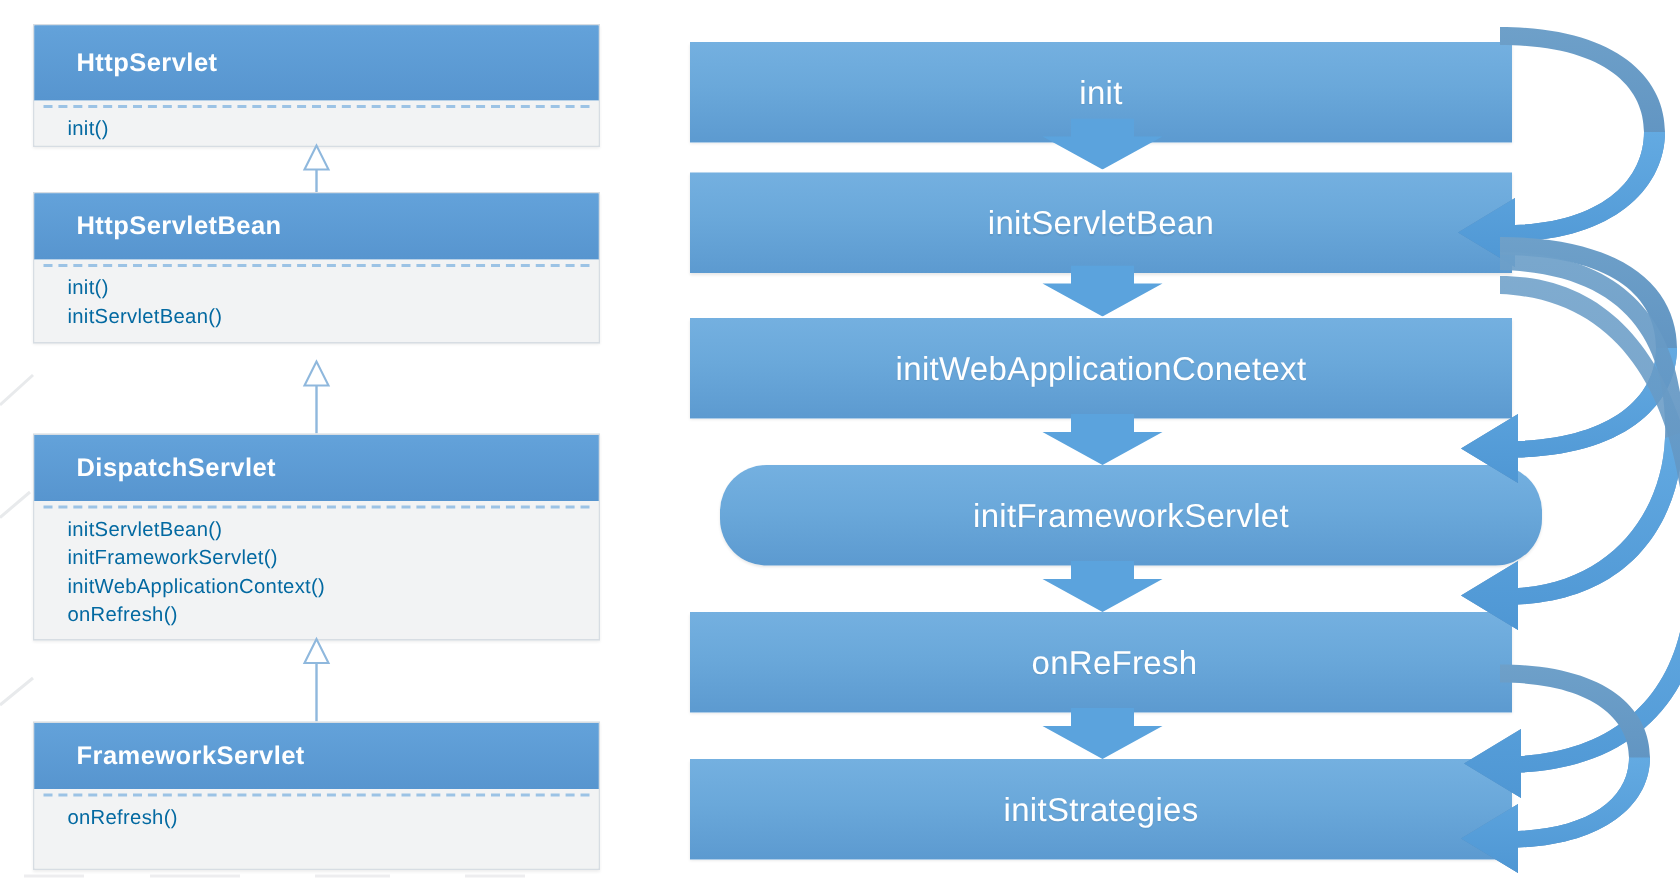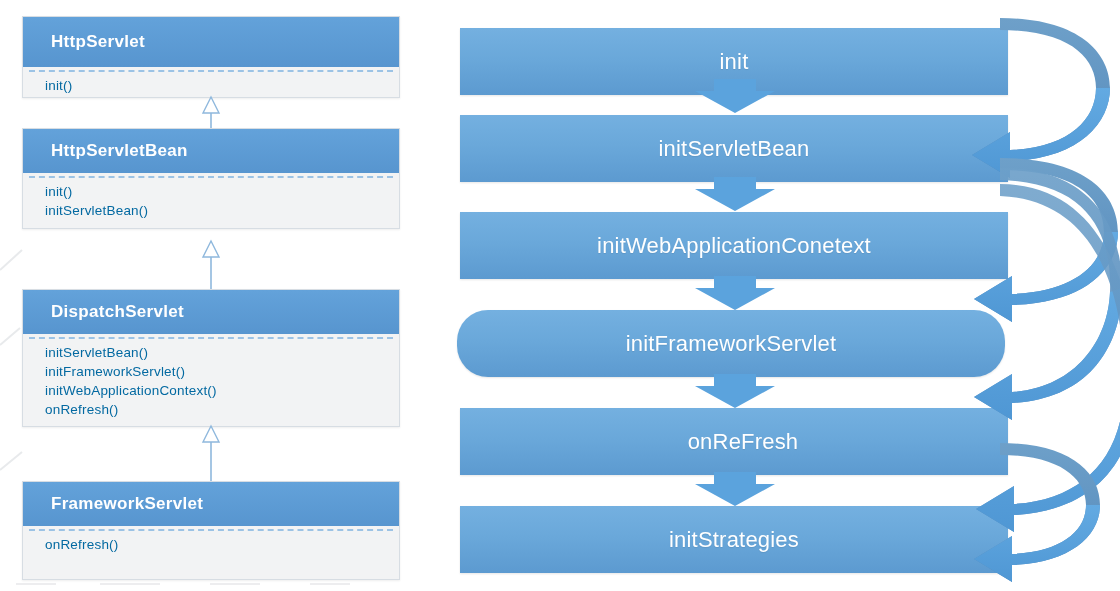--- a/index.html
+++ b/index.html
@@ -206,21 +206,21 @@
   <div class="flow-box" style="left:460px; top:212px; width:548px; height:67px;">
     <span>initWebApplicationConetext</span>
   </div>
 
   <div class="flow-arrow-down" style="left:694px; top:276px;">
     <svg width="82" height="34" viewBox="0 0 82 34">
       <polygon points="20,0 62,0 62,12 81,12 41,34 1,12 20,12" fill="#5ba3dd"></polygon>
     </svg>
   </div>
 
-  <div class="flow-box" style="left:457px; top:310px; width:548px; height:67px;border-radius:31px;">
+  <div class="flow-box" style="left:480px; top:310px; width:548px; height:67px;border-radius:31px;">
     <span>initFrameworkServlet</span>
   </div>
 
   <div class="flow-arrow-down" style="left:694px; top:374px;">
     <svg width="82" height="34" viewBox="0 0 82 34">
       <polygon points="20,0 62,0 62,12 81,12 41,34 1,12 20,12" fill="#5ba3dd"></polygon>
     </svg>
   </div>
 
   <div class="flow-box" style="left:460px; top:408px; width:548px; height:67px;padding-left:18px;">

